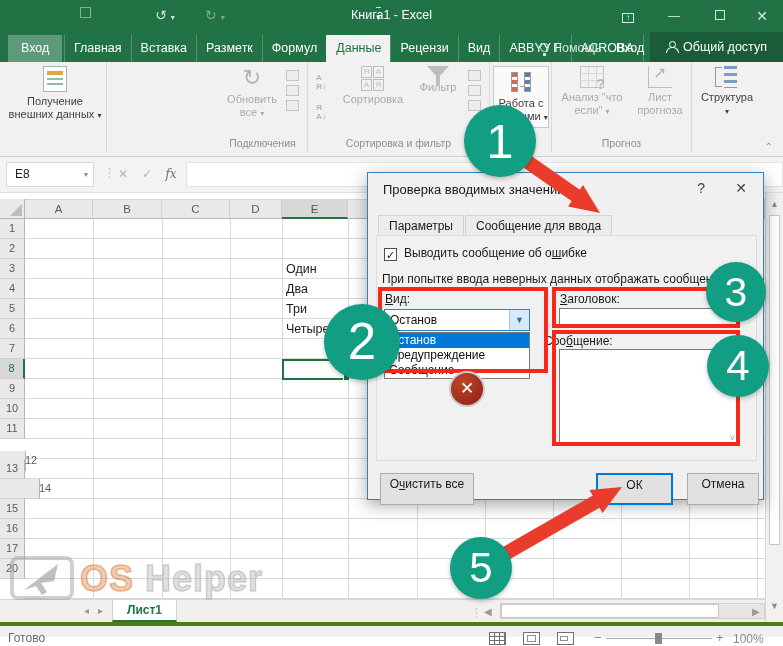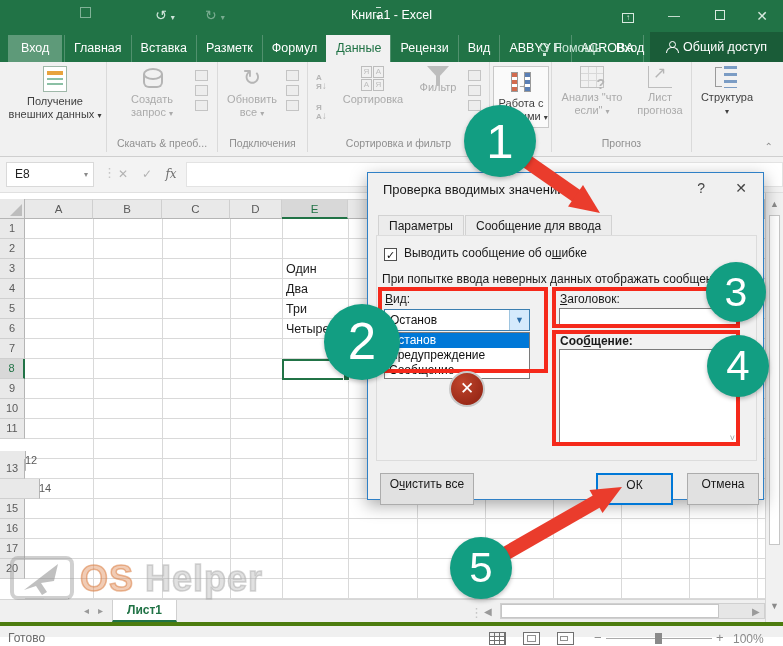--- a/index.html
+++ b/index.html
@@ -191,32 +191,20 @@
   <div class="sharebtn"><span class="person"></span><span>Общий доступ</span></div>
 </div>
 
 <div class="abs ribbon">
   <div class="rgroup" style="left:2px; width:105px;">
     <div class="bigbtn" style="left:6px; width:94px;">
       <div class="bicon sheet-icon colored"></div>
       <span>Получение внешних данных</span> <span class="dd">▾</span>
     </div>
   </div>
-  <div class="rgroup" style="left:107px; width:111px;">
-    <div class="bigbtn dis" style="left:8px; width:74px;">
-      <div class="bicon gray-cyl"></div>
-      <span>Создать запрос</span> <span class="dd">▾</span>
-    </div>
-    <div class="smallstack" style="left:88px; top:8px;">
-      <div class="sico"></div>
-      <div class="sico"></div>
-      <div class="sico"></div>
-    </div>
-    <div class="gcaption">Скачать &amp; преоб...</div>
-  </div>
   <div class="rgroup" style="left:218px; width:90px;">
     <div class="bigbtn dis" style="left:2px; width:64px;">
       <div class="bicon refresh-glyph">↻</div>
       <span>Обновить все</span> <span class="dd">▾</span>
     </div>
     <div class="smallstack" style="left:68px; top:8px;">
       <div class="sico"></div>
       <div class="sico"></div>
       <div class="sico"></div>
     </div>
@@ -392,21 +380,21 @@
     <span>Останов</span>
     <span class="combo-btn">▼</span>
   </div>
   <div class="listbox" id="type-listbox">
       <div class="opt sel">Останов</div>
       <div class="opt">Предупреждение</div>
       <div class="opt">Сообщение</div>
     </div>
   <div class="dlabel" style="left:192px; top:119px;"><u>З</u>аголовок:</div>
   <div class="tinput"></div>
-  <div class="dlabel" style="left:192px; top:161px;font-weight:bold;">Соо<u>б</u>щение:</div>
+  <div class="dlabel" style="left:176px; top:161px;">Соо<u>б</u>щение:</div>
   <div class="tarea">
       <span class="chev">˅</span>
     </div>
   <div class="dbtn" style="left:12px; width:94px;">О<u>ч</u>истить все</div>
   <div class="dbtn ok" style="left:228px; width:77px;">ОК</div>
   <div class="dbtn" style="left:319px; width:72px;">Отмена</div>
 </div>
 
 <div class="abs redrect" style="left:378px; top:287px; width:170px; height:86px;"></div>
 <div class="abs redrect" style="left:552px; top:287px; width:188px; height:41px;"></div>

